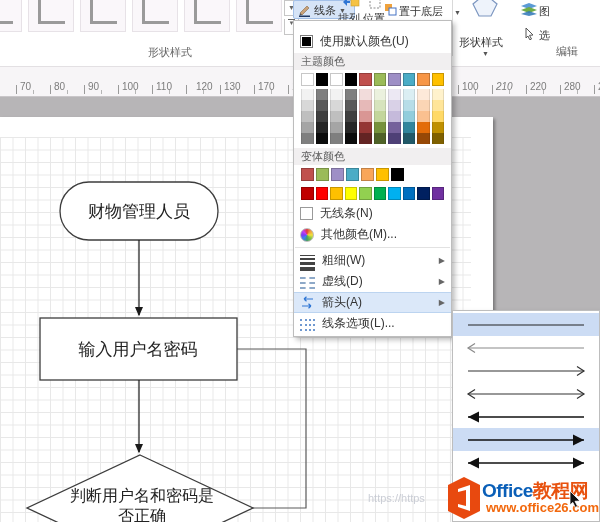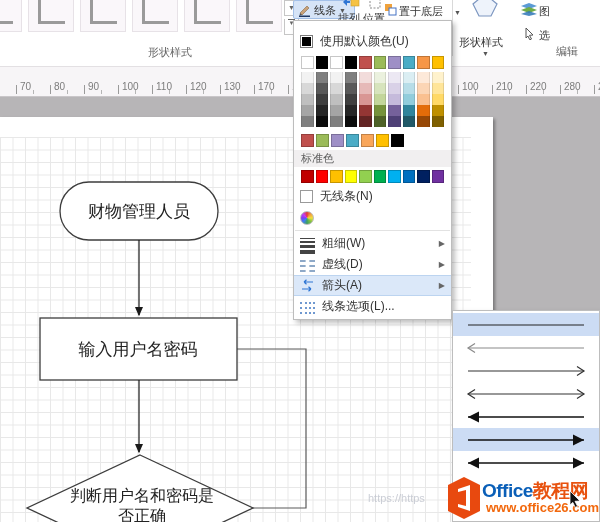--- a/index.html
+++ b/index.html
@@ -190,21 +190,21 @@
       <div class="tickM" style="left: 84px;"></div>
       <div class="tickL" style="left: 88px;">90</div>
       <div class="tickS" style="left: 101px;"></div>
       <div class="tickM" style="left: 118px;"></div>
       <div class="tickL" style="left: 122px;">100</div>
       <div class="tickS" style="left: 135px;"></div>
       <div class="tickM" style="left: 152px;"></div>
       <div class="tickL" style="left: 156px;">110</div>
       <div class="tickS" style="left: 169px;"></div>
       <div class="tickM" style="left: 186px;"></div>
-      <div class="tickL" style="left: 190px;">120</div>
+      <div class="tickL" style="left: 196px;">120</div>
       <div class="tickS" style="left: 203px;"></div>
       <div class="tickM" style="left: 220px;"></div>
       <div class="tickL" style="left: 224px;">130</div>
       <div class="tickS" style="left: 237px;"></div>
       <div class="tickM" style="left: 254px;"></div>
       <div class="tickL" style="left: 258px;">170</div>
       <div class="tickS" style="left: 271px;"></div>
       <div class="tickM" style="left: 288px;"></div>
       <div class="tickL" style="left: 292px;">150</div>
       <div class="tickS" style="left: 305px;"></div>
@@ -217,21 +217,21 @@
       <div class="tickM" style="left: 390px;"></div>
       <div class="tickL" style="left: 394px;">180</div>
       <div class="tickS" style="left: 407px;"></div>
       <div class="tickM" style="left: 424px;"></div>
       <div class="tickL" style="left: 428px;">190</div>
       <div class="tickS" style="left: 441px;"></div>
       <div class="tickM" style="left: 458px;"></div>
       <div class="tickL" style="left: 462px;">100</div>
       <div class="tickS" style="left: 475px;"></div>
       <div class="tickM" style="left: 492px;"></div>
-      <div class="tickL" style="left: 496px;">210</div>
+      <div class="tickL" style="left: 496px; font-style: italic;">210</div>
       <div class="tickS" style="left: 509px;"></div>
       <div class="tickM" style="left: 526px;"></div>
       <div class="tickL" style="left: 530px;">220</div>
       <div class="tickS" style="left: 543px;"></div>
       <div class="tickM" style="left: 560px;"></div>
       <div class="tickL" style="left: 564px;">280</div>
       <div class="tickS" style="left: 577px;"></div>
       <div class="tickM" style="left: 594px;"></div>
       <div class="tickL" style="left: 598px;">240</div>
     </div>
@@ -263,20 +263,21 @@
     <text id="fc-t4" class="fc-text" x="142" y="404" font-size="16" text-anchor="middle">否正确</text>
   </svg>
 
   <div class="wm-faint">https://https</div>
 
   <div class="dropdown">
     <div class="dd-item" style="height:24px;margin-top:8px;">
       <span class="sw-black"></span>
       <span>使用默认颜色(U)</span>
     </div>
+    <div class="dd-head">主题颜色</div>
     <div class="swrow" id="themeRow">
         <div class="sw" style="background: rgb(255, 255, 255);"></div>
         <div class="sw" style="background: rgb(0, 0, 0);"></div>
         <div class="sw" style="background: rgb(255, 255, 255);"></div>
         <div class="sw" style="background: rgb(0, 0, 0);"></div>
         <div class="sw" style="background: rgb(192, 80, 77);"></div>
         <div class="sw" style="background: rgb(155, 187, 89);"></div>
         <div class="sw" style="background: rgb(158, 143, 198);"></div>
         <div class="sw" style="background: rgb(75, 172, 198);"></div>
         <div class="sw" style="background: rgb(247, 150, 70);"></div>
@@ -337,48 +338,49 @@
           <div class="tint" style="background: rgb(127, 127, 127);"></div>
           <div class="tint" style="background: rgb(12, 12, 12);"></div>
           <div class="tint" style="background: rgb(99, 36, 35);"></div>
           <div class="tint" style="background: rgb(79, 98, 40);"></div>
           <div class="tint" style="background: rgb(78, 64, 118);"></div>
           <div class="tint" style="background: rgb(33, 89, 104);"></div>
           <div class="tint" style="background: rgb(151, 72, 6);"></div>
           <div class="tint" style="background: rgb(127, 96, 0);"></div>
         </div>
       </div>
+    <div class="dd-head">变体颜色</div>
     <div class="swrow" id="variantRow">
         <div class="sw" style="background: rgb(192, 80, 77);"></div>
         <div class="sw" style="background: rgb(155, 187, 89);"></div>
         <div class="sw" style="background: rgb(158, 143, 198);"></div>
         <div class="sw" style="background: rgb(75, 172, 198);"></div>
         <div class="sw" style="background: rgb(249, 166, 90);"></div>
         <div class="sw" style="background: rgb(255, 192, 0);"></div>
         <div class="sw" style="background: rgb(0, 0, 0);"></div>
       </div>
-    <div class="dd-head">标准色</div>
     <div class="swrow" id="standardRow">
         <div class="sw" style="background: rgb(192, 0, 0);"></div>
         <div class="sw" style="background: rgb(255, 0, 0);"></div>
         <div class="sw" style="background: rgb(255, 192, 0);"></div>
         <div class="sw" style="background: rgb(255, 255, 0);"></div>
         <div class="sw" style="background: rgb(146, 208, 80);"></div>
         <div class="sw" style="background: rgb(0, 176, 80);"></div>
         <div class="sw" style="background: rgb(0, 176, 240);"></div>
         <div class="sw" style="background: rgb(0, 112, 192);"></div>
         <div class="sw" style="background: rgb(0, 32, 96);"></div>
         <div class="sw" style="background: rgb(112, 48, 160);"></div>
       </div>
     <div class="dd-item">
       <span class="sw-none"></span>
       <span>无线条(N)</span>
     </div>
     <div class="dd-item">
       <span class="wheel"></span>
+      <span>其他颜色(M)...</span>
     </div>
     <div class="dd-sep"></div>
     <div class="dd-item">
       <span class="ico thicklines">
         <div style="height:1px;"></div>
           <div style="height:2px;"></div>
           <div style="height:3px;"></div>
           <div style="height:4px;"></div>
       </span>
       <span>粗细(W)</span>

